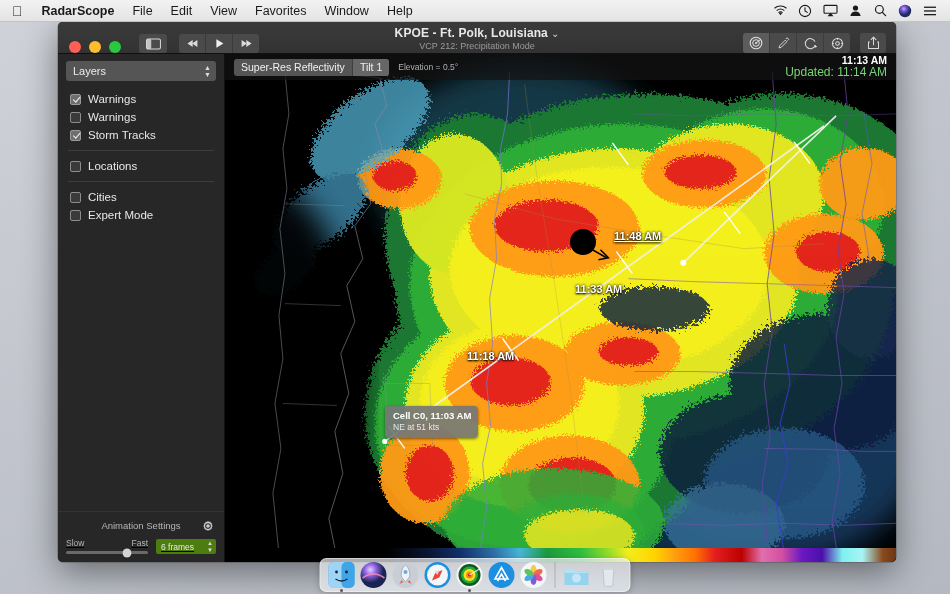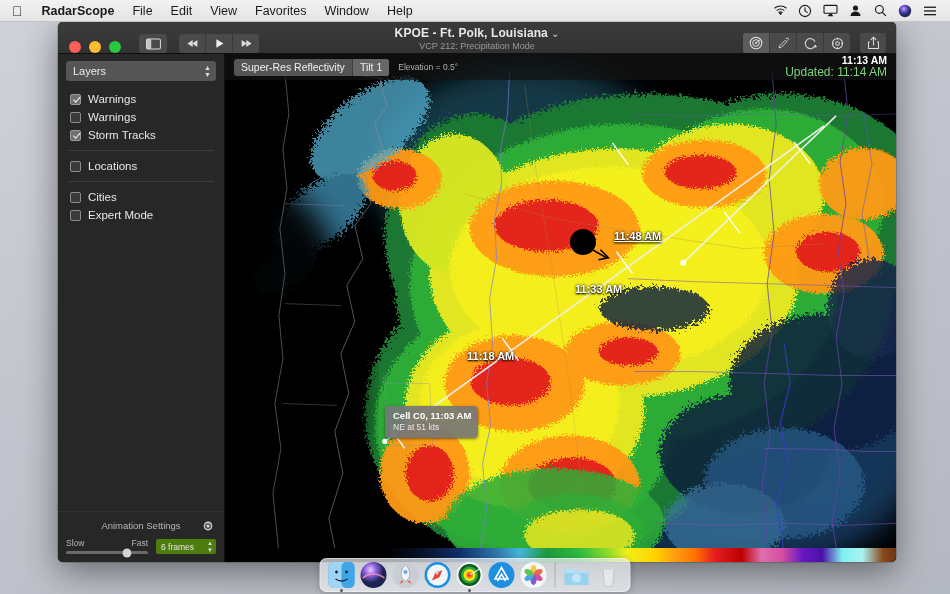--- a/index.html
+++ b/index.html
@@ -122,21 +122,21 @@
   .divider { height: 1px; background: #3d3d3d; margin: 6px 10px; }
 
   .anim-settings {
     position: absolute; bottom: 0; left: 0; right: 0;
     background: #272727; padding: 6px 8px 8px 8px;
     border-top: 1px solid #333;
   }
   .anim-head { display: flex; align-items: center; justify-content: center; position: relative; height: 14px; }
   .anim-title { font-size: 9.5px; color: #b6b6b6; }
   .gear { position: absolute; right: 2px; top: 0px; }
-  .slider-row { display: flex; align-items: flex-end; gap: 8px; margin-top: 6px; }
+  .slider-row { display: flex; align-items: flex-end; gap: 8px; margin-top: 6px; text-decoration: underline; }
   .slider-box { flex: 1; }
   .slider-labels { display: flex; justify-content: space-between; font-size: 8.5px; color: #b6b6b6; margin-bottom: 3px; }
   .slider-track { position: relative; height: 3px; background: #6a6a6a; border-radius: 2px; }
   .slider-knob {
     position: absolute; left: 74%; top: 50%; transform: translate(-50%,-50%);
     width: 9px; height: 9px; border-radius: 50%; background: #d4d4d4;
     box-shadow: 0 0 1px rgba(0,0,0,.6);
   }
   .frames-select {
     position: relative; width: 60px; height: 15px; background: #4d7c0f;

